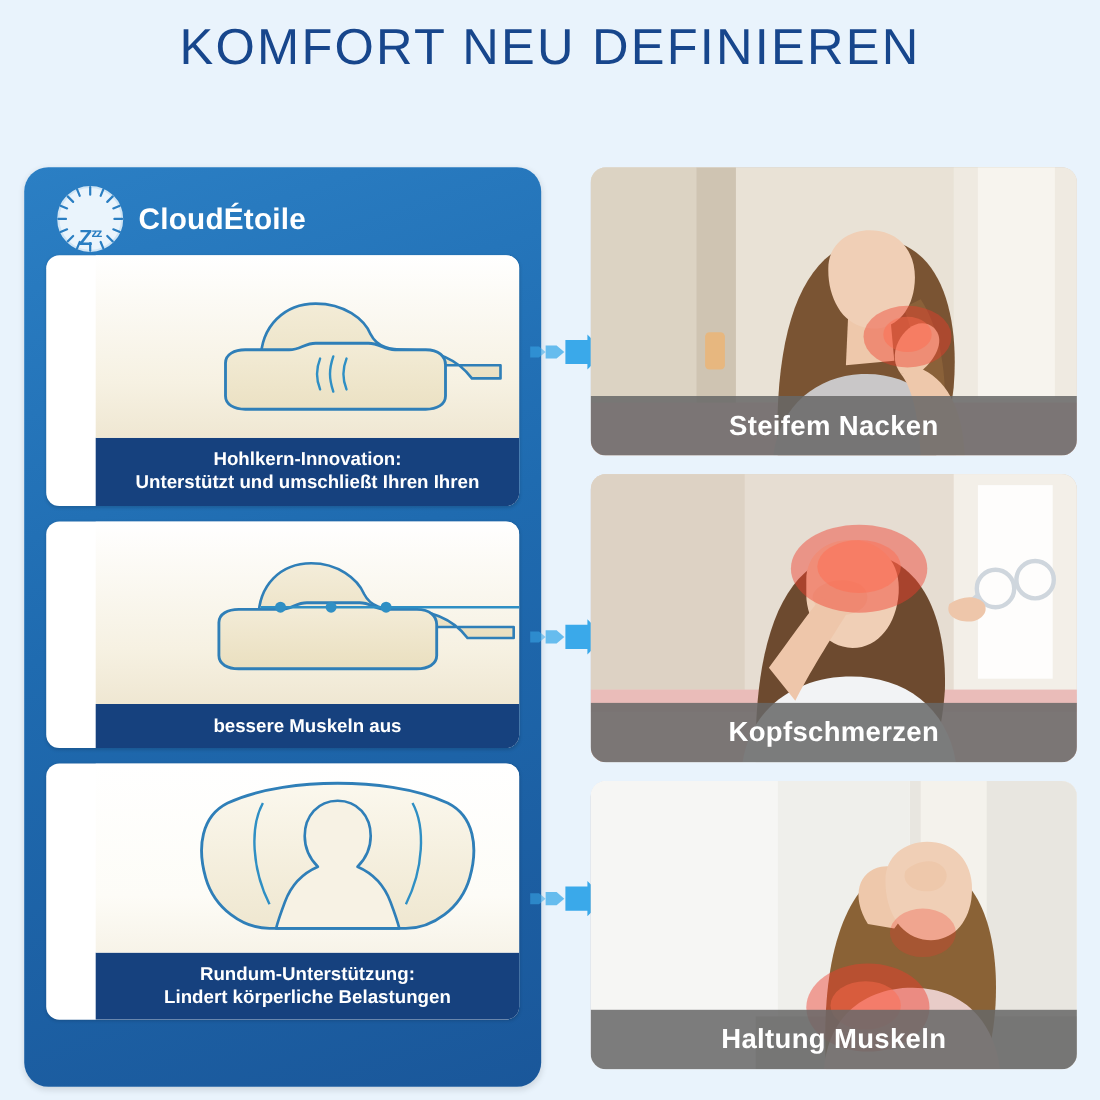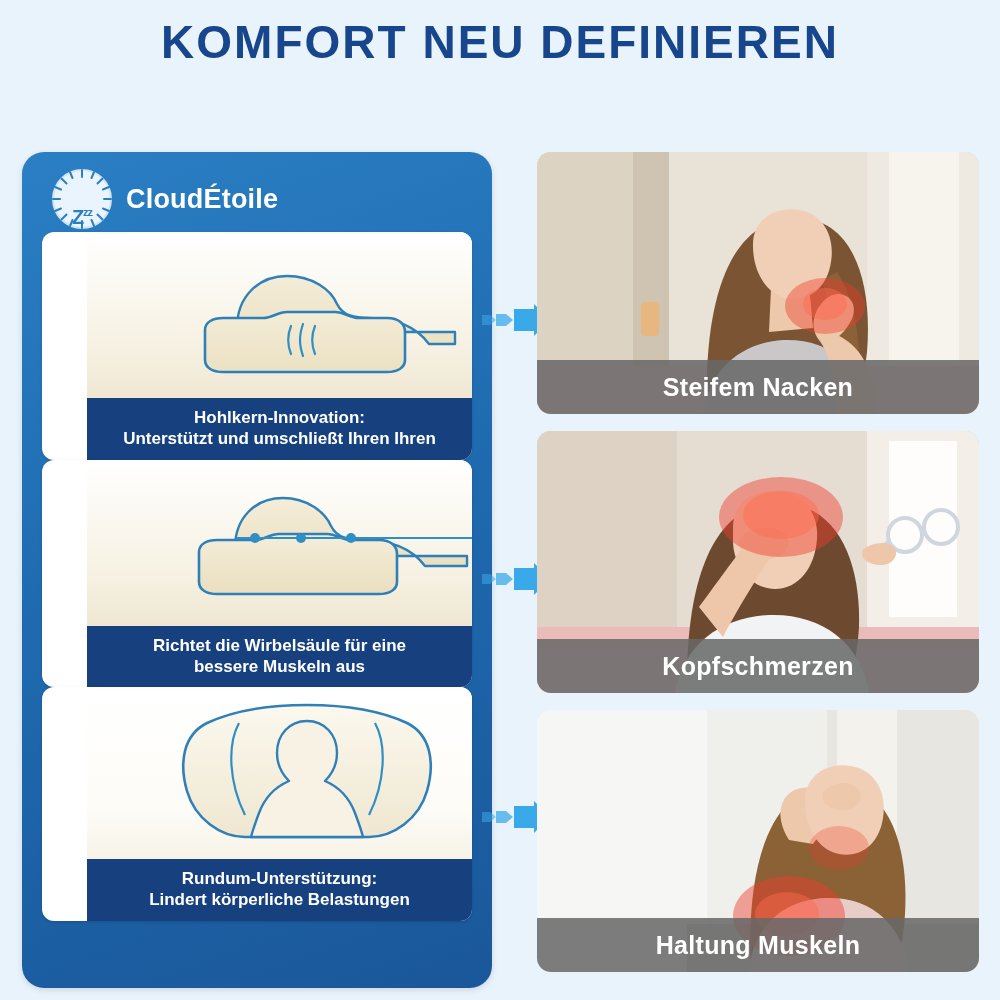--- a/index.html
+++ b/index.html
@@ -22,21 +22,21 @@
   }
 
   
   .headline {
     position: absolute;
     top: 18px;
     left: 0;
     width: 1000px;
     text-align: center;
     color: #17468c;
-    font-weight: bold;
+    font-weight: normal;
     letter-spacing: 1px;
     line-height: 1.08;
   }
   .headline .l1 {
     display: block;
     font-size: 46px;
     letter-spacing: 2px;
   }
   .headline .l2 {
     display: block;
@@ -92,21 +92,21 @@
   .brand-name {
     color: #ffffff;
     font-size: 27px;
     font-weight: bold;
     letter-spacing: 0.2px;
   }
 
   .feature-card {
     background: #ffffff;
     border-radius: 12px;
-    margin: 0 6px 0 6px;
+    margin: 0 6px 14px 6px;
     overflow: hidden;
     box-shadow: 0 1px 3px rgba(0,0,0,0.15);
     padding-left: 45px;
   }
   .feature-art {
     height: 166px;
     background: linear-gradient(180deg, #ffffff 0%, #f6f1e2 70%, #efe7d2 100%);
     position: relative;
   }
   .feature-art.art3 {
@@ -245,21 +245,20 @@
           <path d="M112 92 C112 84 120 80 130 80 L168 80 C178 80 182 74 192 74 L240 74 C250 74 254 80 264 80 L292 80 C304 80 310 86 310 94 L310 122 C310 130 302 134 292 134 L130 134 C120 134 112 130 112 122 Z" fill="url(#cream2)" stroke="#2f7fb8" stroke-width="2.6" stroke-linejoin="round"></path>
           <line x1="150" y1="78" x2="390" y2="78" stroke="#2f8fc4" stroke-width="2.2"></line>
           <g fill="#2f8fc4">
             <circle cx="168" cy="78" r="5"></circle>
             <circle cx="214" cy="78" r="5"></circle>
             <circle cx="264" cy="78" r="5"></circle>
           </g>
         </svg>
       </div>
       <div class="feature-caption">
-        <span class="cap2">Richtet die Wirbelsäule für eine</span>
         <span class="cap2">bessere Muskeln aus</span>
       </div>
     </div>
 
     <div class="feature-card">
       <div class="feature-art art3">
         <svg width="440" height="172" viewBox="0 0 440 172">
           <defs>
             <linearGradient id="cream3" x1="0" y1="0" x2="0" y2="1">
               <stop offset="0%" stop-color="#fbf8ee"></stop>

